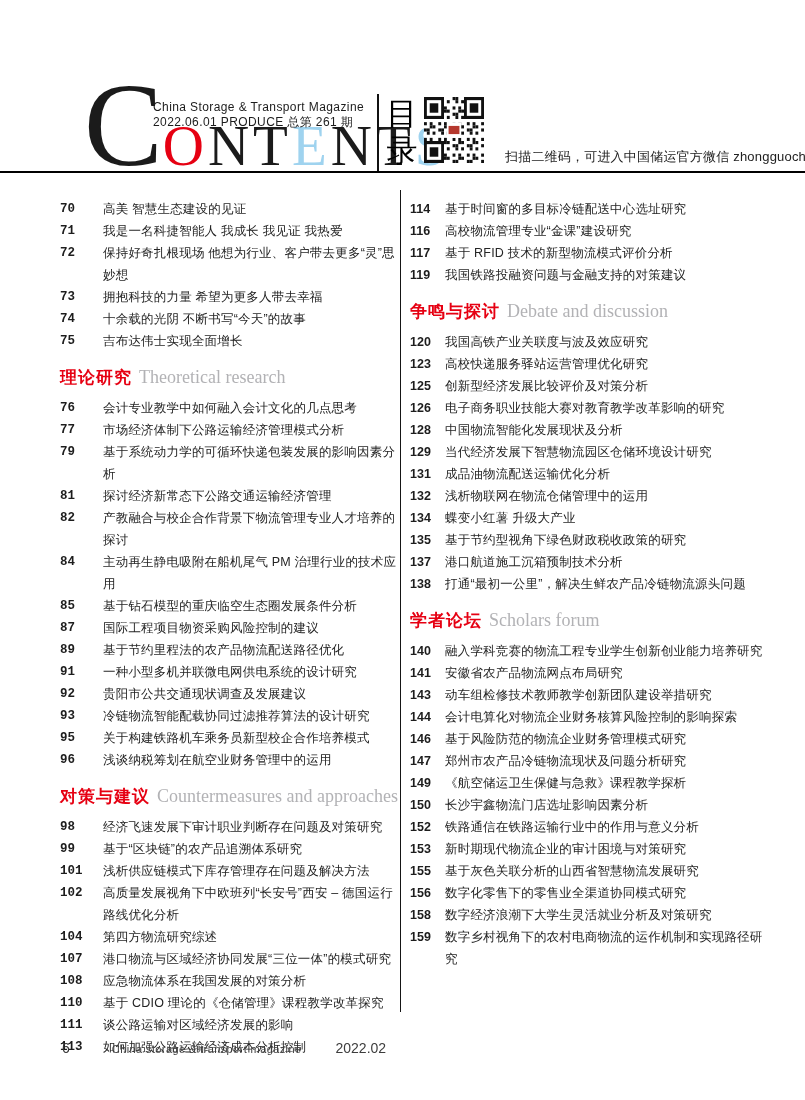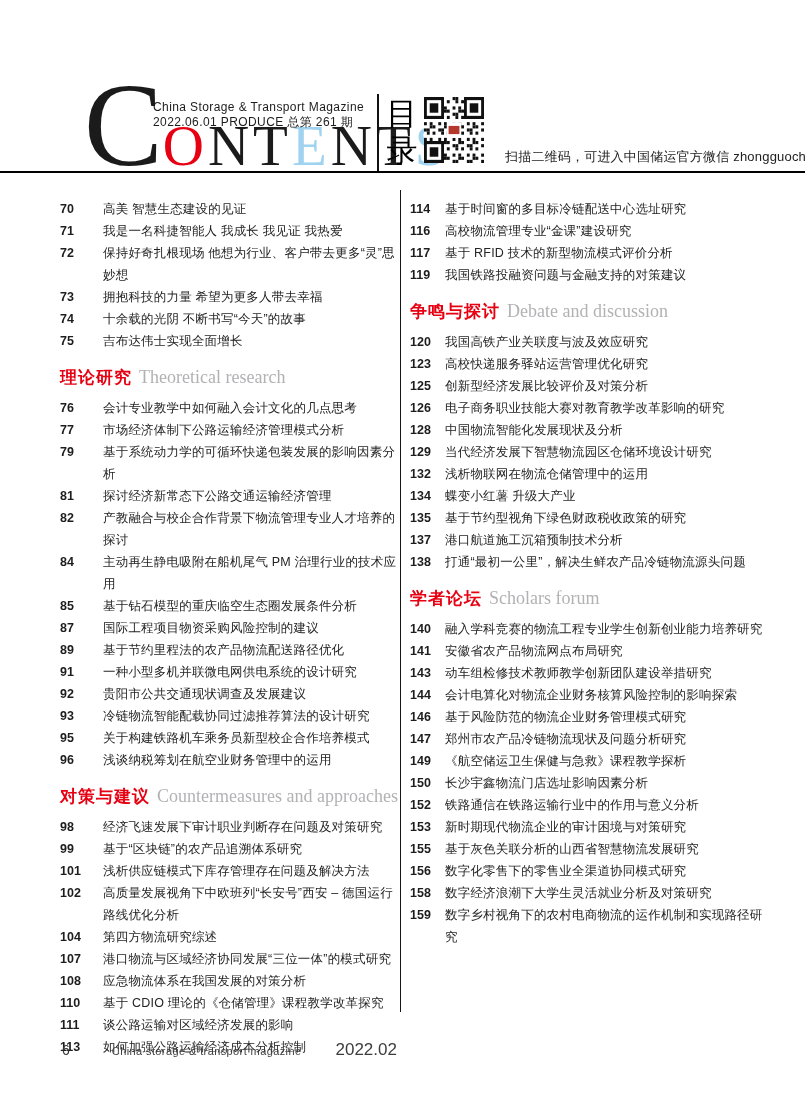--- a/index.html
+++ b/index.html
@@ -27,29 +27,29 @@
   .col-left  { left:60px;  width:338px; }
   .col-right { left:410px; width:362px; }
   .col-divider { position:absolute; left:400px; top:190px; width:1px; height:822px; background:#151515; }
 
   .sec-head { margin:14px 0 8px 0; line-height:22px; white-space:nowrap; }
   .sec-cn { color:var(--accent,#e60012); font-weight:bold; font-size:17px; letter-spacing:1px;margin-top:38px; }
   .sec-en { color:#b2b2b5; font-family:"Liberation Serif", serif; font-size:18px; margin-left:7px; }
 
   .entry { display:flex; align-items:flex-start; }
   .entry .num { flex:0 0 auto; font-weight:bold; font-size:12.5px; line-height:22px; color:#1d1d1d; }
-  .col-left  .entry .num { width:43px; }
+  .col-left  .entry .num { width:43px;font-family:Liberation Mono, monospace; }
   .col-right .entry .num { width:35px; }
   .entry .title { flex:1 1 auto; font-size:12.5px; line-height:22px; color:#242424; letter-spacing:0.2px; }
 
   
   .footer { position:absolute; left:62px; top:1040px; display:flex; align-items:baseline; white-space:nowrap; }
   .footer .pg   { font-size:14px; color:#333; }
   .footer .mag  { font-size:11px; color:#3d3d3d; margin-left:42px; letter-spacing:0.4px; }
-  .footer .date { font-size:17px; color:#3d3d3d; margin-left:34px; }
+  .footer .date { font-size:14px; color:#3d3d3d; margin-left:34px; }
 </style>
 </head>
 <body>
 
 <div class="page">
 
   <div class="wordmark">
     <span class="bigC">C</span><span id="wm-rest"><span class="lt" style="color: rgb(230, 0, 18);">O</span><span class="lt" style="color: rgb(27, 27, 27);">N</span><span class="lt" style="color: rgb(27, 27, 27);">T</span><span class="lt" style="color: rgb(159, 211, 239);">E</span><span class="lt" style="color: rgb(27, 27, 27);">N</span><span class="lt" style="color: rgb(27, 27, 27);">T</span><span class="lt" style="color: rgb(159, 211, 239);">S</span></span>
   </div>
 
@@ -337,20 +337,24 @@
       </div>
       <div class="entry">
         <span class="num">128</span>
         <span class="title">中国物流智能化发展现状及分析</span>
       </div>
       <div class="entry">
         <span class="num">129</span>
         <span class="title">当代经济发展下智慧物流园区仓储环境设计研究</span>
       </div>
       <div class="entry">
+        <span class="num">131</span>
+        <span class="title">成品油物流配送运输优化分析</span>
+      </div>
+      <div class="entry">
         <span class="num">132</span>
         <span class="title">浅析物联网在物流仓储管理中的运用</span>
       </div>
       <div class="entry">
         <span class="num">134</span>
         <span class="title">蝶变小红薯 升级大产业</span>
       </div>
       <div class="entry">
         <span class="num">135</span>
         <span class="title">基于节约型视角下绿色财政税收政策的研究</span>

